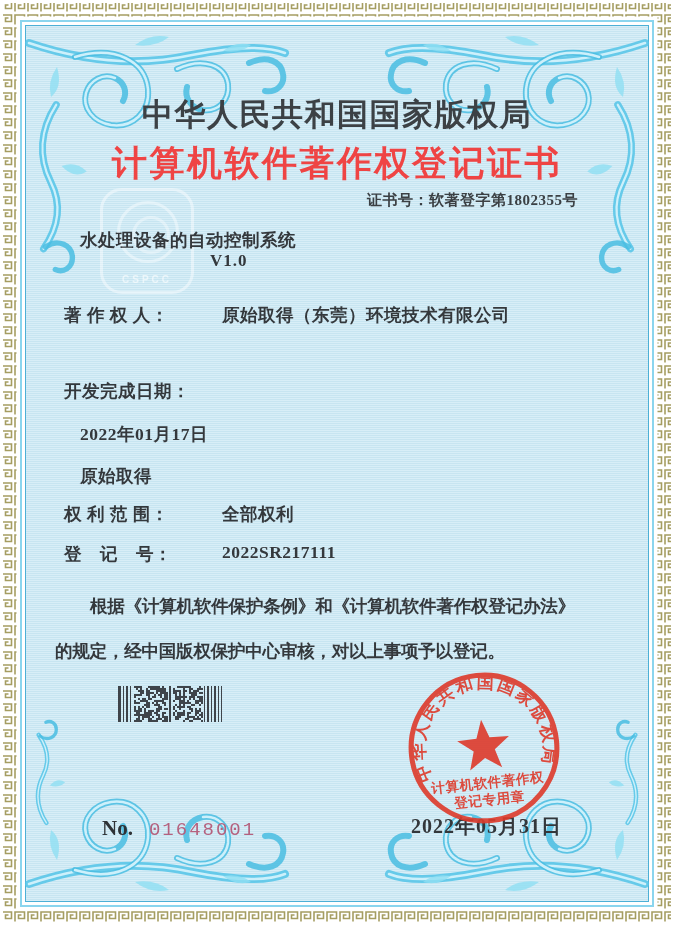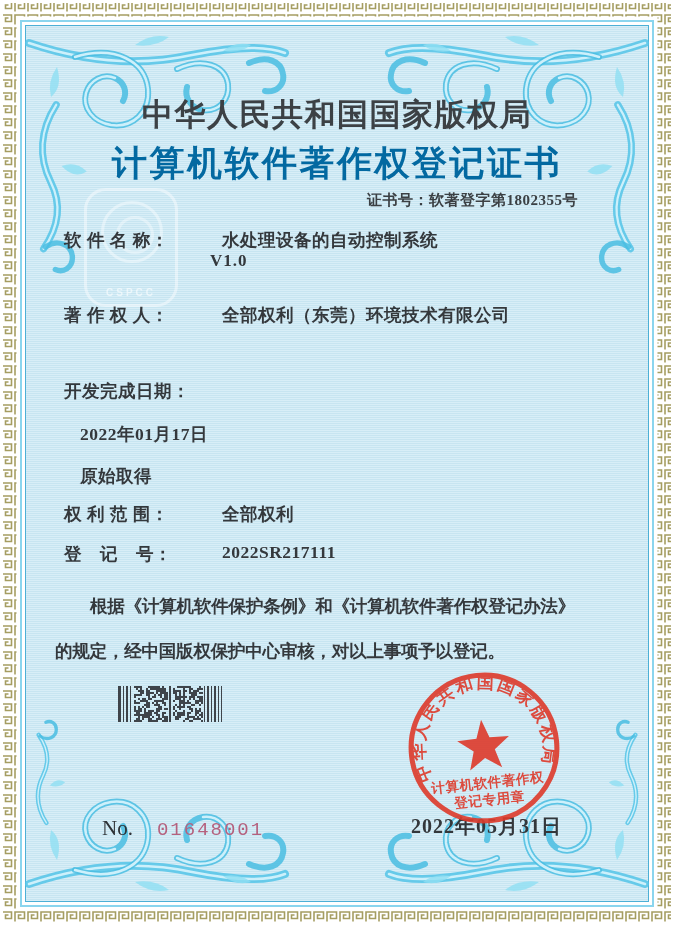--- a/index.html
+++ b/index.html
@@ -9,53 +9,53 @@
   }
   .page *{box-sizing:border-box;}
   svg.layer{position:absolute;left:0;top:0;pointer-events:none;}
   
   .frame-cyan{position:absolute;inset:20px;border:2px solid #8ad5ee;}
   .field{
     position:absolute;inset:25px;border:1px solid #4db0d6;
     background:repeating-linear-gradient(180deg,#d8eef7 0px,#d8eef7 1px,#c7e5f1 1px,#c7e5f1 2px);
   }
   
-  .watermark{position:absolute;left:84px;top:188px;width:94px;height:119px;
+  .watermark{position:absolute;left:100px;top:188px;width:94px;height:106px;
     border:3px solid rgba(255,255,255,.55);border-radius:22px;opacity:.8;}
   .wm-circle{position:absolute;left:14px;top:10px;width:62px;height:62px;border-radius:50%;
     border:3px solid rgba(255,255,255,.5);}
   .wm-circle:after{content:"";position:absolute;left:12px;top:12px;width:32px;height:32px;border-radius:50%;
     border:3px solid rgba(255,255,255,.45);}
   .wm-text{position:absolute;left:0;right:0;bottom:6px;text-align:center;font-size:10px;
     letter-spacing:3px;color:rgba(255,255,255,.75);font-weight:bold;
     font-family:"Liberation Sans","DejaVu Sans",sans-serif;}
   
   .authority{position:absolute;top:94px;left:0;width:100%;margin:0;text-align:center;
     font-size:31px;font-weight:700;letter-spacing:1.5px;color:#3c4145;}
   .cert-title{position:absolute;top:140px;left:0;width:100%;margin:0;text-align:center;
-    font-size:35px;font-weight:700;letter-spacing:2.5px;color:#0369a1;}
+    font-size:35px;font-weight:700;letter-spacing:2.5px;color:#ef4444;}
   .cert-no{position:absolute;top:191px;right:96px;font-size:15px;font-weight:700;
     letter-spacing:.5px;color:#3b4044;}
   
   .row{position:absolute;left:64px;display:flex;align-items:flex-start;
     font-size:17.5px;font-weight:600;letter-spacing:.5px;color:#34383c;white-space:nowrap;}
   .row .lbl{width:142px;flex:none;}
   .row .val{margin-left:16px;text-align:center;}
   .r1{top:228px}.r2{top:303px}.r3{top:379px}.r4{top:422px}.r5{top:464px}.r6{top:502px}.r7{top:542px}
   .version{position:absolute;left:210px;top:251px;font-size:17px;font-weight:600;letter-spacing:1px;}
   .statement{position:absolute;left:55px;top:584px;width:520px;margin:0;
     font-size:17.5px;line-height:45px;letter-spacing:-0.2px;text-indent:2em;
     text-align:justify;font-weight:600;color:#34383c;}
   
   .barcode{position:absolute;left:118px;top:686px;}
   
   .serial{position:absolute;left:102px;top:816px;white-space:nowrap;}
-  .serial-label{font-size:21px;color:#2e3236;}
+  .serial-label{font-size:21px;color:#2e3236;font-weight:bold;}
   .serial-num{font-family:"Liberation Mono","DejaVu Sans Mono",monospace;font-size:19px;
-    color:#b5617e;letter-spacing:2px;margin-left:12px;padding-left:8px;}
+    color:#b5617e;letter-spacing:2px;margin-left:12px;}
   .issue-date{position:absolute;left:411px;top:813px;font-size:20px;font-weight:600;
     letter-spacing:1px;color:#33373b;}
   
   .stamp{position:absolute;left:398px;top:662px;opacity:.9;}
   .stamp .ring-text{font-size:17px;font-weight:700;letter-spacing:2.5px;fill:#de3a2b;
     font-family:"Liberation Serif","DejaVu Serif",serif;}
   .stamp .seal-line{font-size:13.5px;font-weight:700;letter-spacing:.5px;fill:#de3a2b;
     text-anchor:middle;font-family:"Liberation Serif","DejaVu Serif",serif;}
   
   .o1{fill:none;stroke:#54c4e7;stroke-width:8;stroke-linecap:round;opacity:.85;}
@@ -123,28 +123,27 @@
   <div class="watermark">
     <div class="wm-circle"></div>
     <div class="wm-text">CSPCC</div>
   </div>
 
   <h1 class="authority">中华人民共和国国家版权局</h1>
   <h2 class="cert-title">计算机软件著作权登记证书</h2>
   <div class="cert-no"><span>证书号：</span><span>软著登字第1802355号</span></div>
 
   <div class="row r1">
-    <span class="lbl">软 件 名 称：</span>
     <span class="val">水处理设备的自动控制系统</span>
   </div>
   <div class="version">V1.0</div>
 
   <div class="row r2">
     <span class="lbl">著 作 权 人：</span>
-    <span class="val">全部权利（东莞）环境技术有限公司</span>
+    <span class="val">原始取得（东莞）环境技术有限公司</span>
   </div>
 
   <div class="row r3">
     <span class="lbl">开发完成日期：</span>
   </div>
 
   <div class="row r4">
     <span class="val">2022年01月17日</span>
   </div>
 

